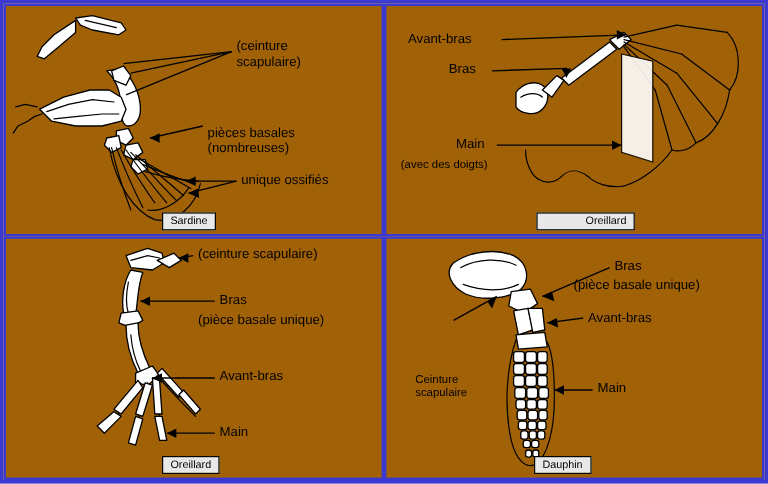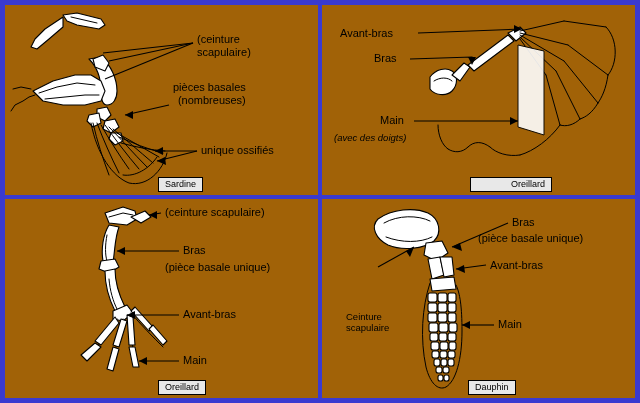--- a/index.html
+++ b/index.html
@@ -30,21 +30,20 @@
   .caption {
     position: absolute;
     bottom: 3px;
     border: 1px solid #000000;
     background: #e8e8e8;
     font-size: 9px;
     line-height: 11px;
     padding: 1px 6px 1px 6px;
     color: #000000;
     white-space: nowrap;
-    margin-left: 23px;
   }
   #cap-sardine    { left: 130px; }
   #cap-oreillard  { left: 125px; padding-left: 40px; }
   #cap-grenouille { left: 130px; }
   #cap-dauphin    { left: 123px; }
 
   .lbl {
     position: absolute;
     font-size: 11px;
     line-height: 13px;
@@ -129,21 +128,21 @@
       <polygon class="arrowhead" points="120,110 128,106 128,114"></polygon>
 
       <path class="arrow" d="M192 146 L150 146"></path>
       <polygon class="arrowhead" points="150,146 158,142 158,150"></polygon>
       <path class="arrow" d="M192 146 L152 156"></path>
       <polygon class="arrowhead" points="152,156 160,152 161,160"></polygon>
     </svg>
 
     <div class="lbl" style="left:192px; top:28px;">(ceinture
 scapulaire)</div>
-    <div class="lbl" style="left:168px; top:76px;text-align:right;">pièces basales
+    <div class="lbl" style="left:168px; top:100px;">pièces basales
 (nombreuses)</div>
     <div class="lbl" style="left:196px; top:139px;">unique ossifiés</div>
 
     <div class="caption" id="cap-sardine">Sardine</div>
   </div>
 
   <div class="panel" id="panel-oreillard">
     <svg width="317" height="194" viewBox="0 0 317 194">
 
       <path class="bone" d="M108 72 C114 64 124 62 130 66 C136 70 136 80 130 86 C124 92 112 90 108 84 Z"></path>
@@ -185,21 +184,21 @@
       <polygon class="arrowhead" points="200,24 192,20 192,28"></polygon>
       <path class="arrow" d="M88 54 L150 52 L150 58"></path>
       <polygon class="arrowhead" points="150,60 146,52 154,52"></polygon>
       <path class="arrow" d="M92 116 L196 116"></path>
       <polygon class="arrowhead" points="196,116 188,112 188,120"></polygon>
     </svg>
 
     <div class="lbl" style="left:18px; top:22px;">Avant-bras</div>
     <div class="lbl" style="left:52px; top:47px;">Bras</div>
     <div class="lbl" style="left:58px; top:109px;">Main</div>
-    <div class="lbl small" style="left:12px; top:127px;font-style:italic;">(avec des doigts)</div>
+    <div class="lbl small" style="left:12px; top:127px;">(avec des doigts)</div>
 
     <div class="caption" id="cap-oreillard">Oreillard</div>
   </div>
 
   <div class="panel" id="panel-grenouille">
     <svg width="317" height="203" viewBox="0 0 317 203">
 
       <path class="bone" d="M100 14 L118 8 L130 12 L132 20 L122 26 L104 24 Z"></path>
       <path class="bone-thin" d="M104 18 L118 14 L128 16"></path>
       <path class="bone" d="M126 18 L140 12 L146 18 L136 24 Z"></path>

